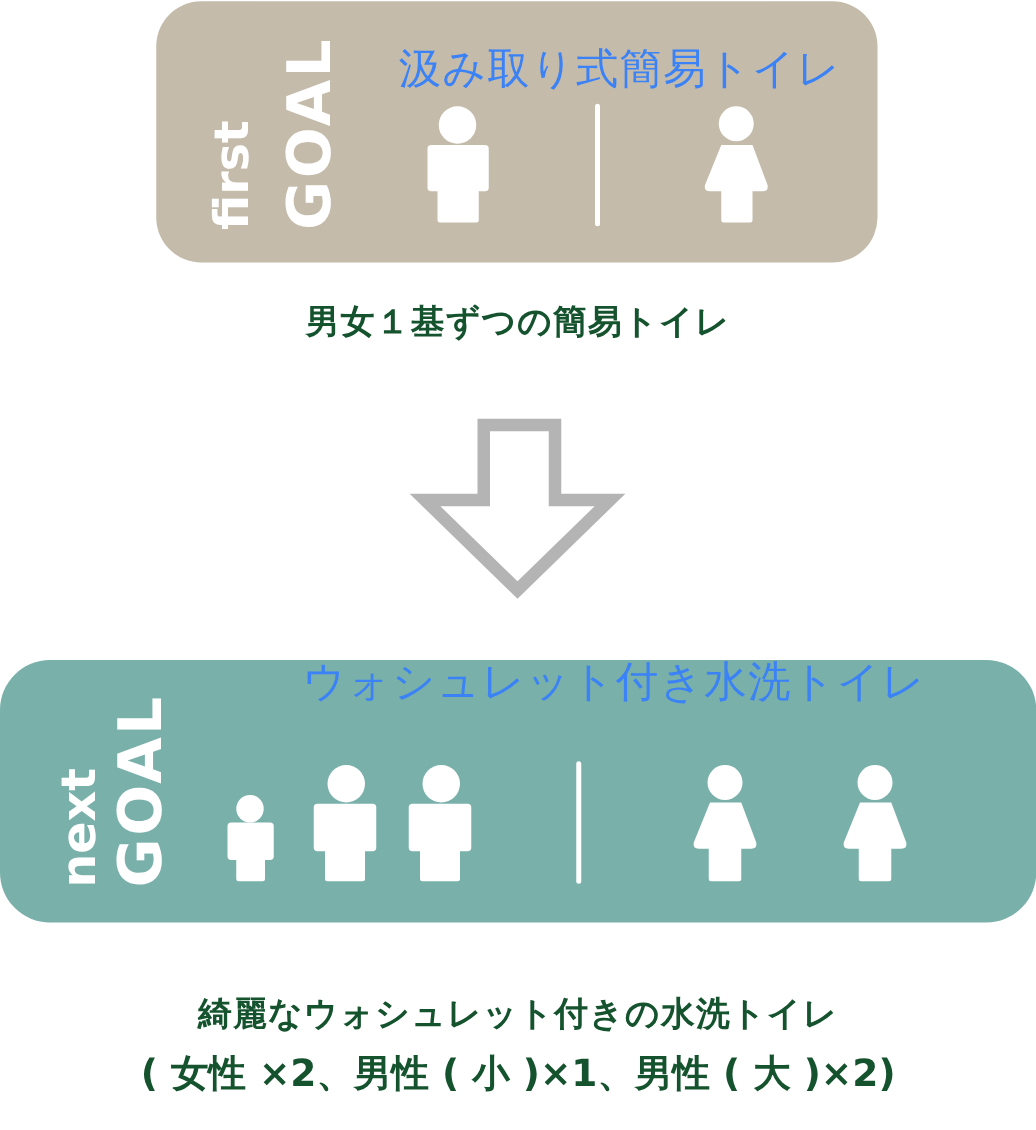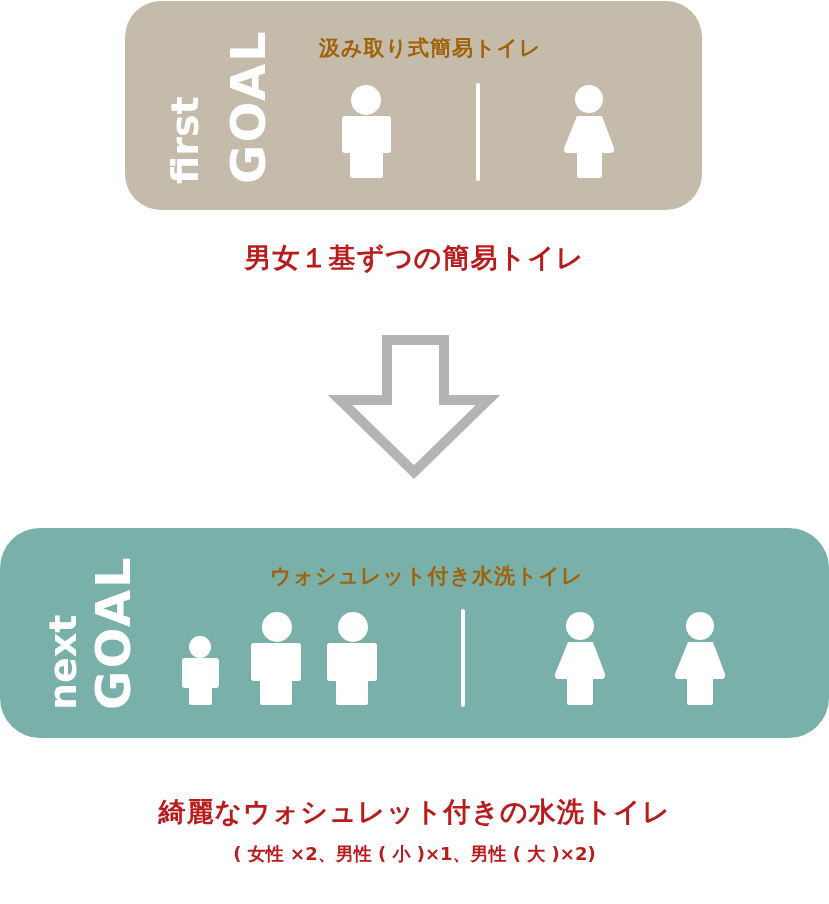--- a/index.html
+++ b/index.html
@@ -16,46 +16,46 @@
     left: 0px; top: 528px; width: 829px; height: 210px;
     border-radius: 40px; background: #79B0AA;
   }
   .rot {
     position: absolute; color: #ffffff; font-weight: bold;
     font-family: "DejaVu Sans", sans-serif;
     transform-origin: left top; transform: rotate(-90deg);
     white-space: nowrap; line-height: 1;
   }
   .title {
-    position: absolute; color: #a16207; font-weight: bold; white-space: nowrap;
-    font-size: 21px; letter-spacing: 1px; line-height: 1;
+    position: absolute; color: #3b82f6; font-weight: normal; white-space: nowrap;
+    font-size: 34px; letter-spacing: 1px; line-height: 1;
   }
   .caption {
-    position: absolute; color: #b91c1c; font-weight: bold; white-space: nowrap;
+    position: absolute; color: #14532d; font-weight: bold; white-space: nowrap;
     line-height: 1; text-align: center; left: 0; width: 829px;
   }
   svg.fig { position: absolute; left: 0; top: 0; }
 </style>
 </head>
 <body>
 
 <div class="panel panel-first"></div>
 <div class="rot" style="left:166px; top:184px; font-size:38px;">first</div>
 <div class="rot" style="left:224px; top:184px; font-size:48px; letter-spacing:2px;">GOAL</div>
 <div class="title" style="left:319px; top:38px;">汲み取り式簡易トイレ</div>
 
 <div class="caption" style="top:244px; font-size:27px; letter-spacing:1px;">男女１基ずつの簡易トイレ</div>
 
 <div class="panel panel-next"></div>
 <div class="rot" style="left:44px; top:710px; font-size:38px;">next</div>
 <div class="rot" style="left:89px; top:710px; font-size:48px; letter-spacing:2px;">GOAL</div>
-<div class="title" style="left:242px; top:566px;margin-left:28px;">ウォシュレット付き水洗トイレ</div>
+<div class="title" style="left:242px; top:529px;">ウォシュレット付き水洗トイレ</div>
 
 <div class="caption" style="top:798px; font-size:27px; letter-spacing:1px;">綺麗なウォシュレット付きの水洗トイレ</div>
-<div class="caption" style="top:845px; font-size:18px;">( 女性 ×2、男性 ( 小 )×1、男性 ( 大 )×2)</div>
+<div class="caption" style="top:845px; font-size:30px;">( 女性 ×2、男性 ( 小 )×1、男性 ( 大 )×2)</div>
 
 <svg class="fig" width="829" height="904" viewBox="0 0 829 904">
 
   <g fill="#ffffff">
     <circle cx="366" cy="100" r="15"></circle>
     <rect x="342" y="116" width="49" height="37" rx="3"></rect>
     <rect x="350" y="150" width="33" height="28" rx="2"></rect>
   </g>
 
   <rect x="476" y="83" width="4" height="98" rx="2" fill="#ffffff"></rect>

